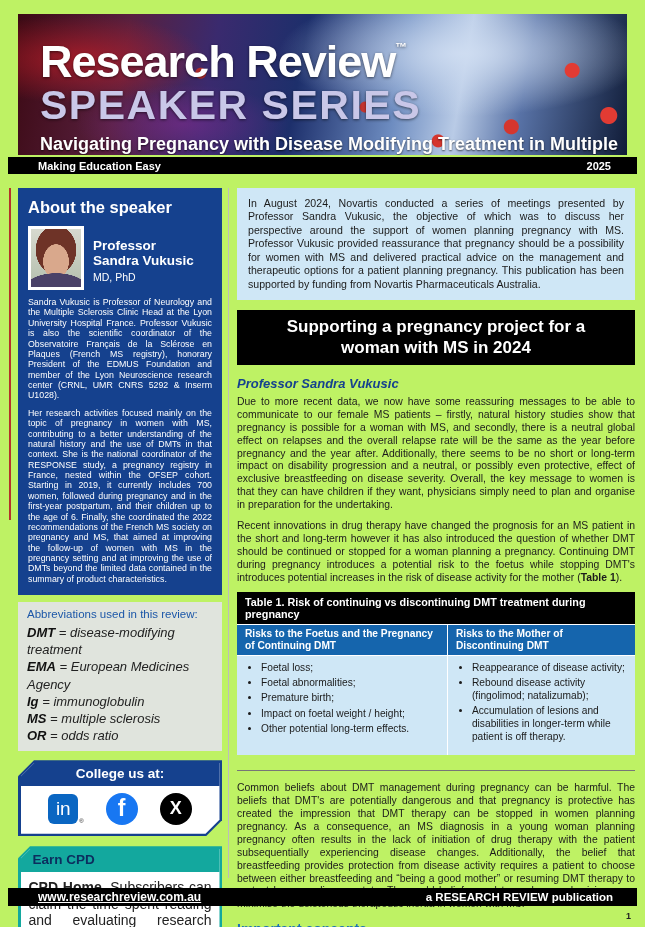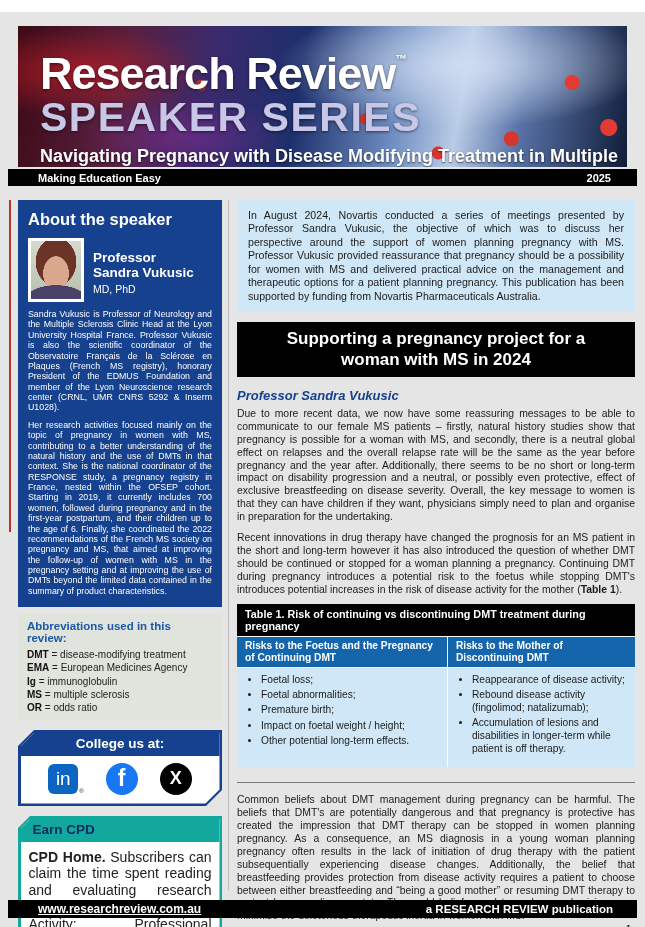--- a/index.html
+++ b/index.html
@@ -1,21 +1,21 @@
 <!DOCTYPE html>
 <html><head>
 <meta charset="utf-8">
 <style>
   * { box-sizing: border-box; margin: 0; padding: 0; }
   html,body { background:#fff; }
   body {
     width:645px; height:927px; position:relative; overflow:hidden;
     font-family:"Liberation Sans", sans-serif; color:#1b1b1b;
   }
-  .page { position:absolute; inset:0; background:#e5e5e5;margin-top:12px; }
+  .page { position:absolute; inset:0; background:#bef264; }
 
   
   .banner {
     position:absolute; left:18px; top:14px; width:609px; height:141px;
     overflow:hidden; color:#fff; padding:25px 0 0 22px;
     background:
       radial-gradient(circle at 91% 40%, #e23b33 0 7px, transparent 8px),
       radial-gradient(circle at 97% 72%, #e23b33 0 8px, transparent 9px),
       radial-gradient(circle at 81% 80%, #d5362e 0 7px, transparent 8px),
       radial-gradient(circle at 69% 90%, #d5362e 0 6px, transparent 7px),
@@ -56,22 +56,22 @@
       radial-gradient(ellipse 26% 30% at 50% 56%, #d9a88c 0 98%, transparent 100%),
       radial-gradient(ellipse 41% 42% at 50% 36%, #6e3327 0 98%, transparent 100%),
       linear-gradient(#d7d9cf, #b4bfae);
   }
   .speaker-id { padding-top:5px; }
   .nm { font-size:13.5px; font-weight:bold; line-height:1.12; }
   .cred { font-size:10.5px; margin-top:3px; }
   .about-box p { font-size:8.8px; line-height:1.18; text-align:justify; margin-top:7px; }
 
   .abbr-box { background:#e0e4dd; margin-top:7px; padding:6px 9px 7px; }
-  .abbr-box h3 { color:#1c57a8; font-size:11.5px; margin:0 0 4px; font-weight:bold; }
-  .abbr-line { font-size:10px; line-height:1.32; color:#222; }
+  .abbr-box h3 { color:#1c57a8; font-size:11.5px; margin:0 0 4px; font-weight:normal; }
+  .abbr-line { font-size:13px; line-height:1.32; color:#222;font-style:italic; }
   .abbr-line strong { color:#111; }
 
   .follow-box {
     margin-top:9px; background:#15418e; padding:2.5px;
     clip-path:polygon(16px 0,100% 0,100% calc(100% - 16px),calc(100% - 16px) 100%,0 100%,0 16px);
   }
   .follow-inner { background:#fff; clip-path:polygon(14px 0,100% 0,100% calc(100% - 14px),calc(100% - 14px) 100%,0 100%,0 14px); }
   .follow-head { background:#15418e; color:#fff; text-align:center; font-weight:bold; font-size:13.5px; padding:3px 0 5px; }
   .icons { display:flex; justify-content:center; align-items:center; gap:22px; padding:7px 0 9px; }
   .icon-li { width:30px; height:30px; background:#0a66c2; border-radius:6px; color:#fff; font-weight:normal; font-size:19px; display:flex; align-items:center; justify-content:center; cursor:pointer; }

